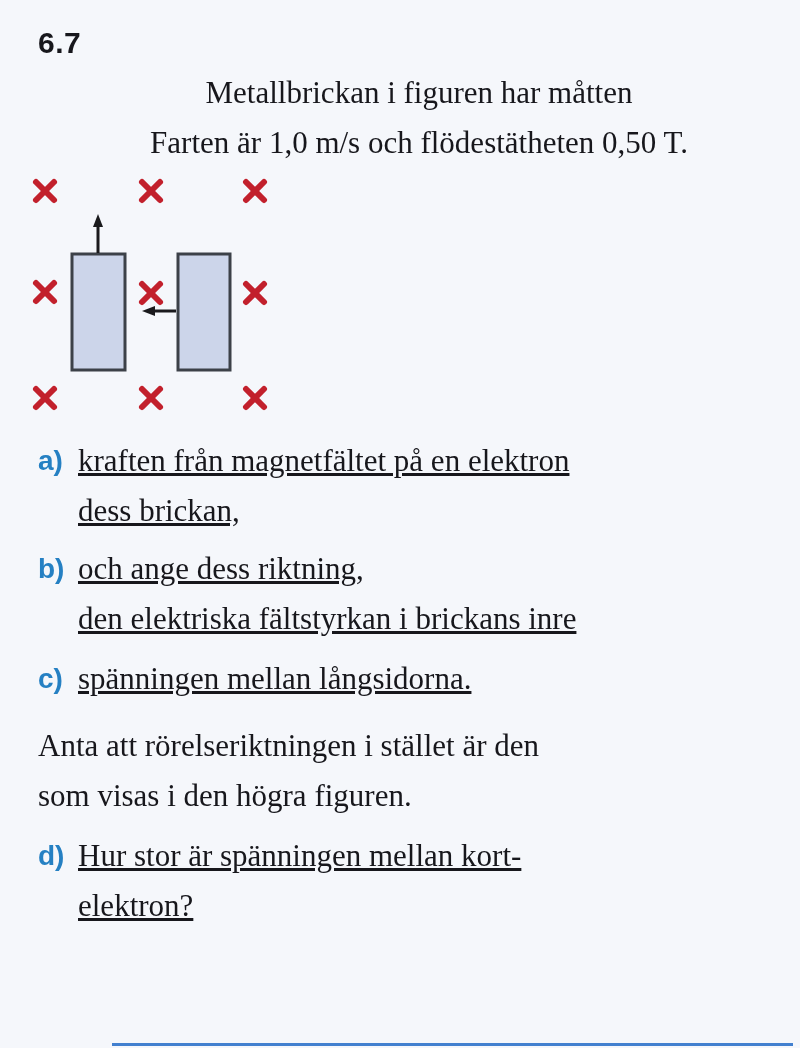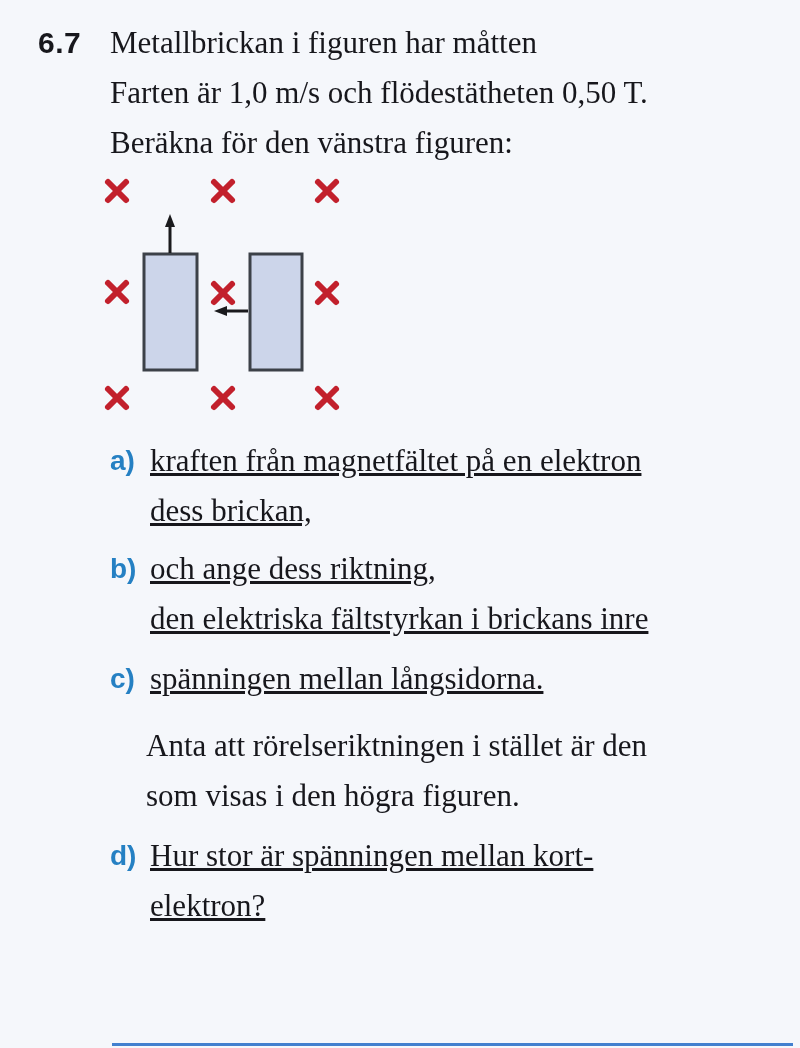--- a/index.html
+++ b/index.html
@@ -8,36 +8,37 @@
     height: 1048px;
     background: #f5f7fb;
     position: relative;
     overflow: hidden;
     font-family: "Liberation Serif", serif;
     color: #17171c;
   }
   .problem {
     display: flex;
     padding: 18px 0 0 38px;
+    flex-direction: column;
   }
   .problem-number {
     flex: none;
     width: 72px;
     font-family: "Liberation Sans", sans-serif;
     font-weight: bold;
     font-size: 30px;
     line-height: 50px;
     letter-spacing: 0.5px;
   }
   .problem-body {
     font-size: 31px;
     line-height: 50px;
     white-space: nowrap;
   }
-  .statement .line { height: 50px; }
+  .statement .line { height: 50px; text-align: center; }
   .figure-svg {
     display: block;
     margin: 2px 0 0 -15px;
   }
   .item {
     position: relative;
     padding-left: 40px;
   }
   .item .item-label {
     position: absolute;
@@ -45,42 +46,41 @@
     top: 0;
     font-family: "Liberation Sans", sans-serif;
     font-weight: bold;
     font-size: 28px;
     line-height: 50px;
   }
   .item .line { height: 50px; text-decoration: underline; }
   .item-a { margin-top: 18px; }
   .item-b { margin-top: 8px; }
   .item-c { margin-top: 10px; }
-  .note   { margin-top: 17px; margin-left: 36px; }
+  .note   { margin-top: 17px; }
   .note .line { height: 50px; }
   .item-d { margin-top: 10px; }
   .bottom-rule {
     position: absolute;
     left: 112px;
     top: 1043px;
     width: 681px;
     height: 3px;
   }
 </style>
 </head>
 <body>
 
 <div class="problem">
   <div class="problem-number">6.7</div>
   <div class="problem-body">
 
     <div class="statement">
       <div class="line">Metallbrickan i figuren har måtten</div>
       <div class="line">Farten är 1,0 m/s och flödestätheten 0,50 T.</div>
-      <div class="line">Beräkna för den vänstra figuren:</div>
     </div>
 
     <svg class="figure-svg" width="280" height="248" viewBox="0 0 280 248">
 
       <g stroke-width="6" stroke-linecap="round" style="stroke: rgb(194, 32, 44);">
         <line x1="13" y1="12" x2="31" y2="30"></line>
           <line x1="13" y1="30" x2="31" y2="12"></line>
       </g>
       <g stroke-width="6" stroke-linecap="round" style="stroke: rgb(194, 32, 44);">
         <line x1="119" y1="12" x2="137" y2="30"></line>

